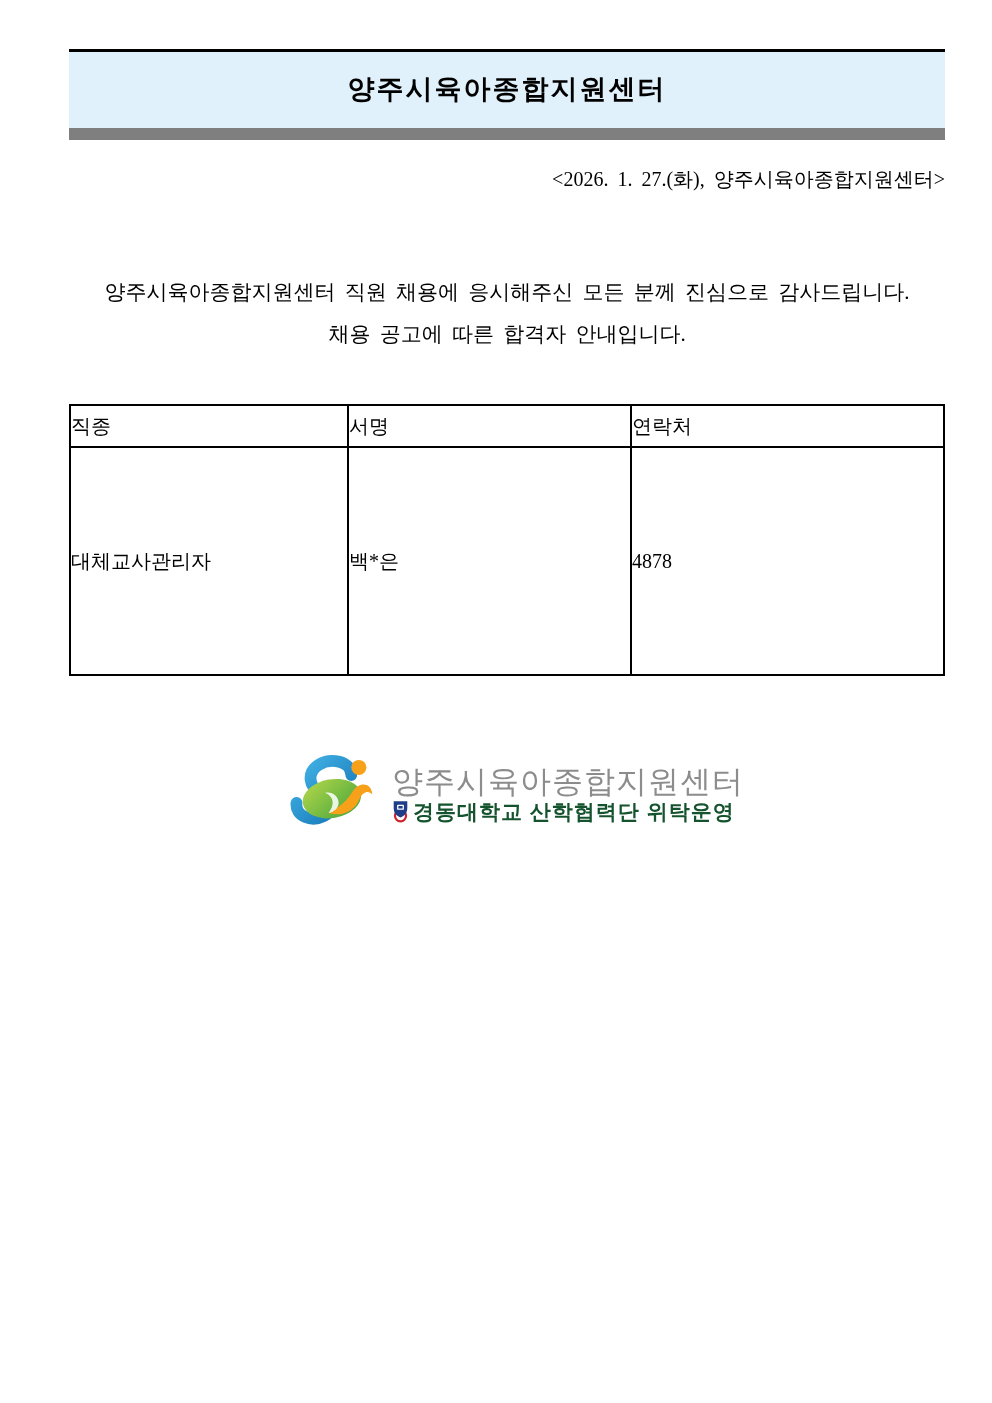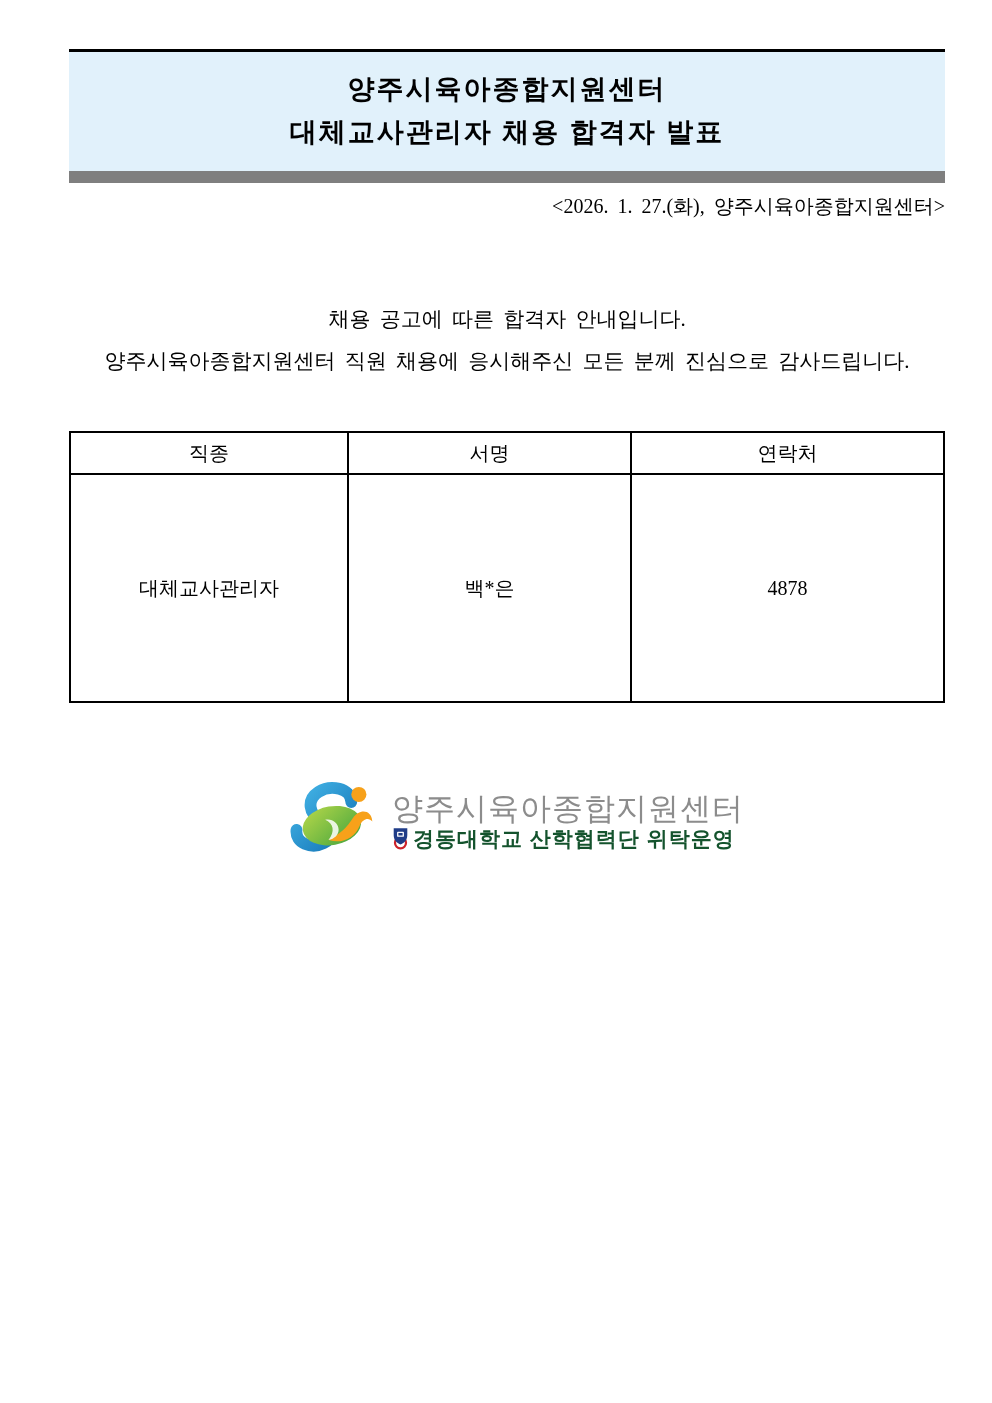--- a/index.html
+++ b/index.html
@@ -40,21 +40,21 @@
   }
   .header-box .title + .title {
     margin-top: 11px;
   }
   .gray-bar {
     height: 12px;
     background: #7f7f7f;
   }
   
   .date-line {
-    margin-top: 11px;
+    margin-top: 27px;
     text-align: right;
     font-size: 20px;
     line-height: 24px;
     word-spacing: 4px;
   }
   
   .body-text {
     margin-top: 80px;
     text-align: center;
     font-size: 21px;
@@ -65,21 +65,21 @@
   }
   
   table.results {
     width: 100%;
     margin-top: 49px;
     border-collapse: collapse;
     table-layout: fixed;
   }
   table.results th, table.results td {
     border: 2px solid #000000;
-    text-align: center;
+    text-align: left;
     vertical-align: middle;
     font-weight: normal;
     font-size: 20px;
   }
   table.results th { height: 42px; }
   table.results td { height: 228px; }
   .col-job { width: 31.8%; }
   .col-name { width: 32.4%; font-family: Liberation Serif, serif; }
   .col-contact { width: 35.8%; }
   
@@ -116,30 +116,29 @@
 </head>
 <body>
 
 <div class="page">
   <div class="content">
 
     <div class="header-rule"></div>
 
     <div class="header-box">
       <div class="title">양주시육아종합지원센터</div>
-      <div class="title">대체교사관리자 채용 합격자 발표</div>
     </div>
 
     <div class="gray-bar"></div>
 
     <div class="date-line">&lt;2026. 1. 27.(화), 양주시육아종합지원센터&gt;</div>
 
     <div class="body-text">
+      <p>양주시육아종합지원센터 직원 채용에 응시해주신 모든 분께 진심으로 감사드립니다.</p>
       <p>채용 공고에 따른 합격자 안내입니다.</p>
-      <p>양주시육아종합지원센터 직원 채용에 응시해주신 모든 분께 진심으로 감사드립니다.</p>
     </div>
 
     <table class="results">
       <thead>
         <tr>
           <th class="col-job">직종</th>
           <th class="col-name">서명</th>
           <th class="col-contact">연락처</th>
         </tr>
       </thead>

